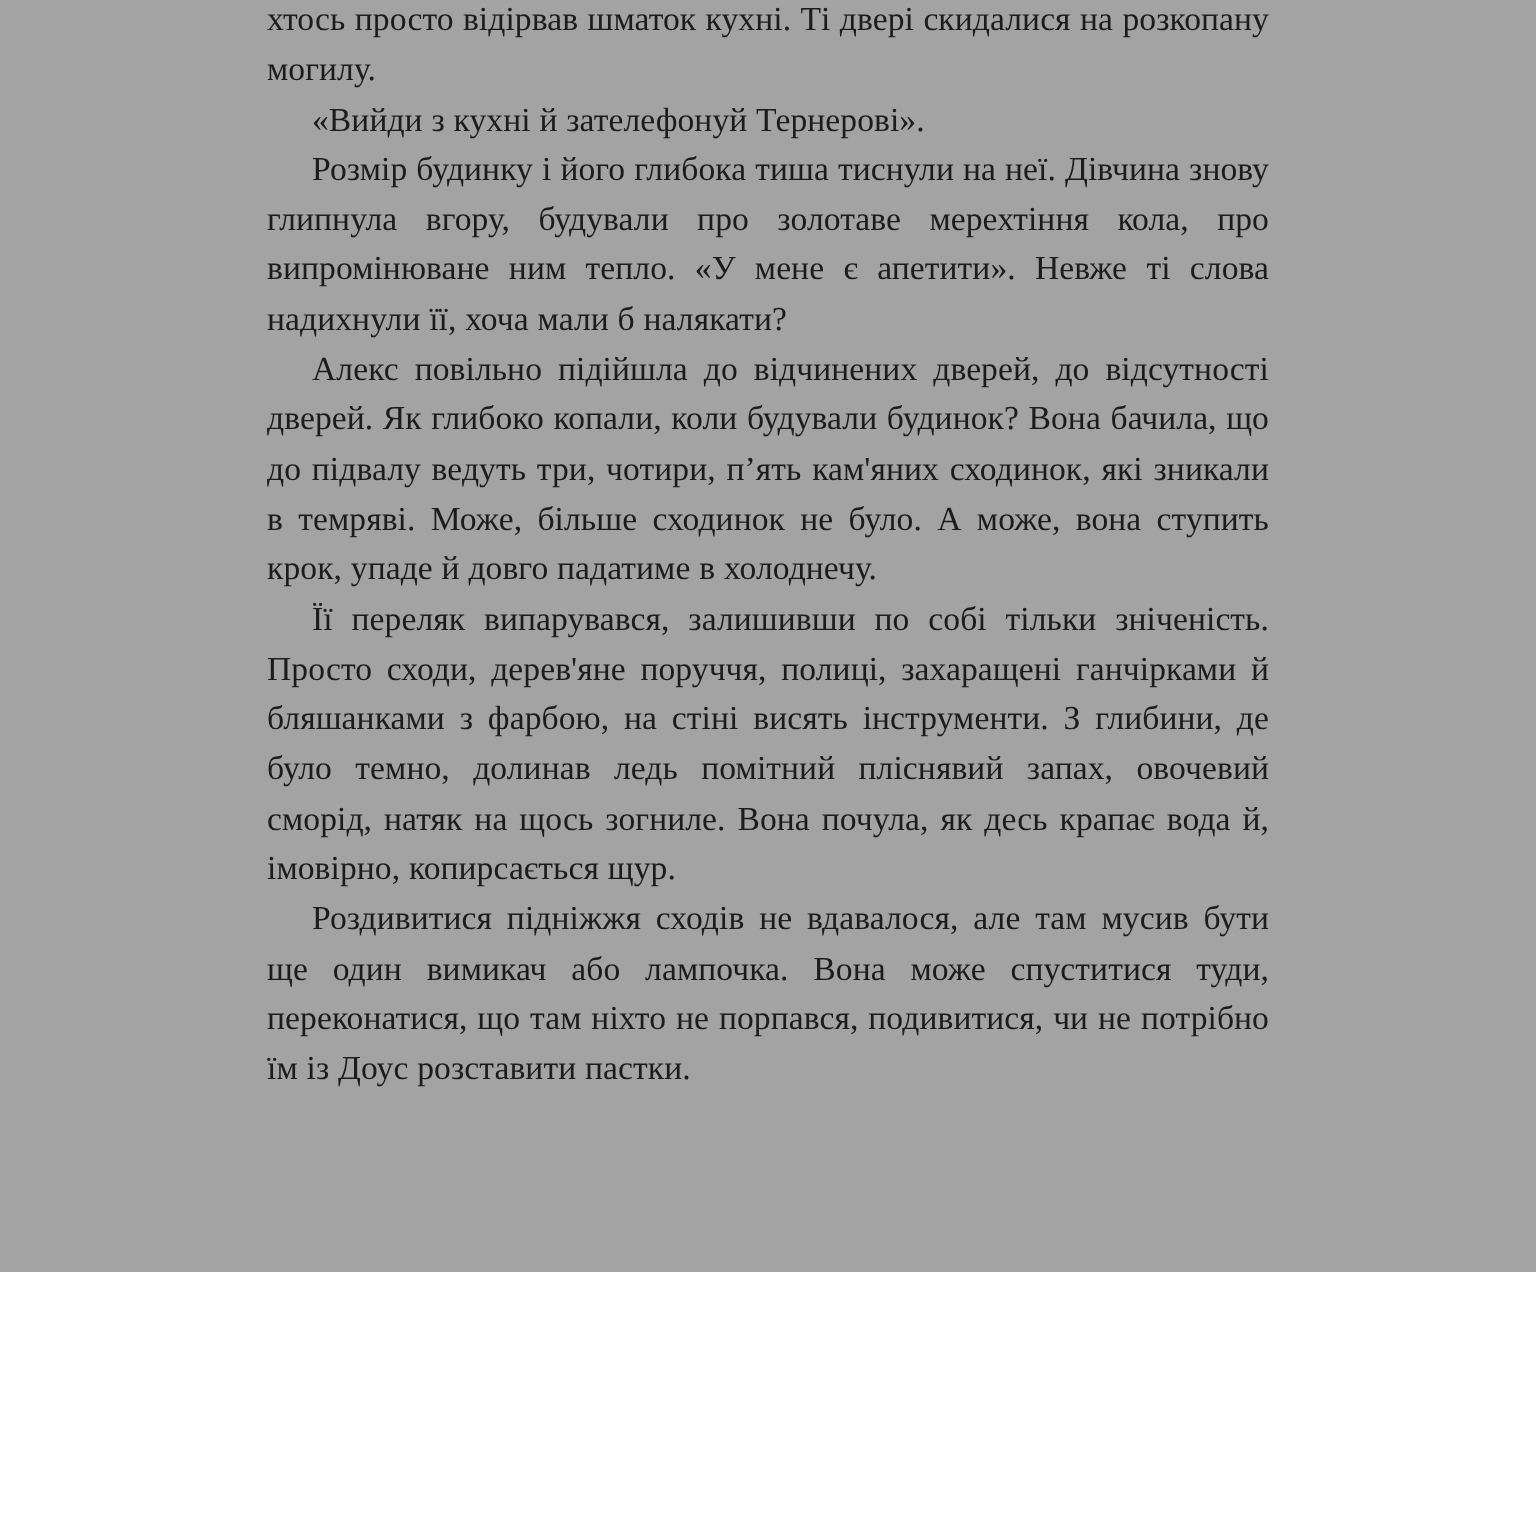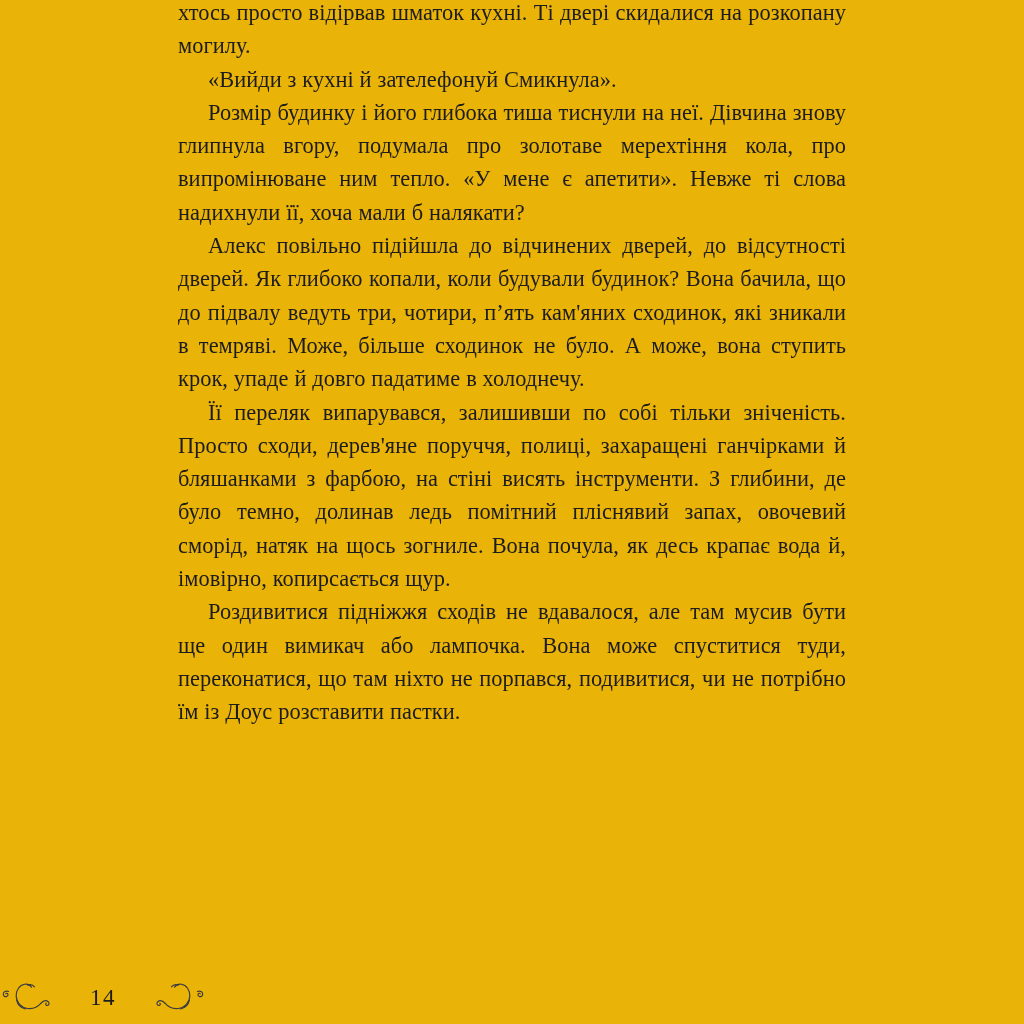--- a/index.html
+++ b/index.html
@@ -4,22 +4,22 @@
 <title>Book Page 14</title>
 <style>
   html, body {
     margin: 0;
     padding: 0;
     background: #ffffff;
   }
   .page {
     position: relative;
     width: 1024px;
-    height: 1024px;
-    background: #eab308;
+    height: 848px;
+    background: #a3a3a3;
     overflow: hidden;
     font-family: "Liberation Serif", "DejaVu Serif", serif;
     color: #1c1c1e;
     box-sizing: border-box;
   }
   .text-block {
     position: absolute;
     left: 178px;
     top: -4px;
     width: 668px;
@@ -71,22 +71,22 @@
     padding-bottom: 2px;
   }
 </style>
 </head>
 <body>
 
 <div class="page">
 
   <div class="text-block">
     <p class="para no-indent">хтось просто відірвав шматок кухні. Ті двері скидалися на розкопану могилу.</p>
-    <p class="para">«Вийди з кухні й зателефонуй Смикнула».</p>
-    <p class="para">Розмір будинку і його глибока тиша тиснули на неї. Дівчина знову глипнула вгору, подумала про золотаве мерехтіння кола, про випромінюване ним тепло. «У мене є апетити». Невже ті слова надихнули її, хоча мали б налякати?</p>
+    <p class="para">«Вийди з кухні й зателефонуй Тернерові».</p>
+    <p class="para">Розмір будинку і його глибока тиша тиснули на неї. Дівчина знову глипнула вгору, будували про золотаве мерехтіння кола, про випромінюване ним тепло. «У мене є апетити». Невже ті слова надихнули її, хоча мали б налякати?</p>
     <p class="para">Алекс повільно підійшла до відчинених дверей, до відсутності дверей. Як глибоко копали, коли будували будинок? Вона бачила, що до підвалу ведуть три, чотири, п’ять кам'яних сходинок, які зникали в темряві. Може, більше сходинок не було. А може, вона ступить крок, упаде й довго падатиме в холоднечу.</p>
     <p class="para">Її переляк випарувався, залишивши по собі тільки зніченість. Просто сходи, дерев'яне поруччя, полиці, захаращені ганчірками й бляшанками з фарбою, на стіні висять інструменти. З глибини, де було темно, долинав ледь помітний пліснявий запах, овочевий сморід, натяк на щось зогниле. Вона почула, як десь крапає вода й, імовірно, копирсається щур.</p>
     <p class="para">Роздивитися підніжжя сходів не вдавалося, але там мусив бути ще один вимикач або лампочка. Вона може спуститися туди, переконатися, що там ніхто не порпався, подивитися, чи не потрібно їм із Доус розставити пастки.</p>
 
   </div>
 
   <div class="footer">
 
     <svg class="ornament left" viewBox="0 0 72 40" aria-hidden="true">
       <g fill="none" stroke="#3a3a42" stroke-width="1.15" stroke-linecap="round">

